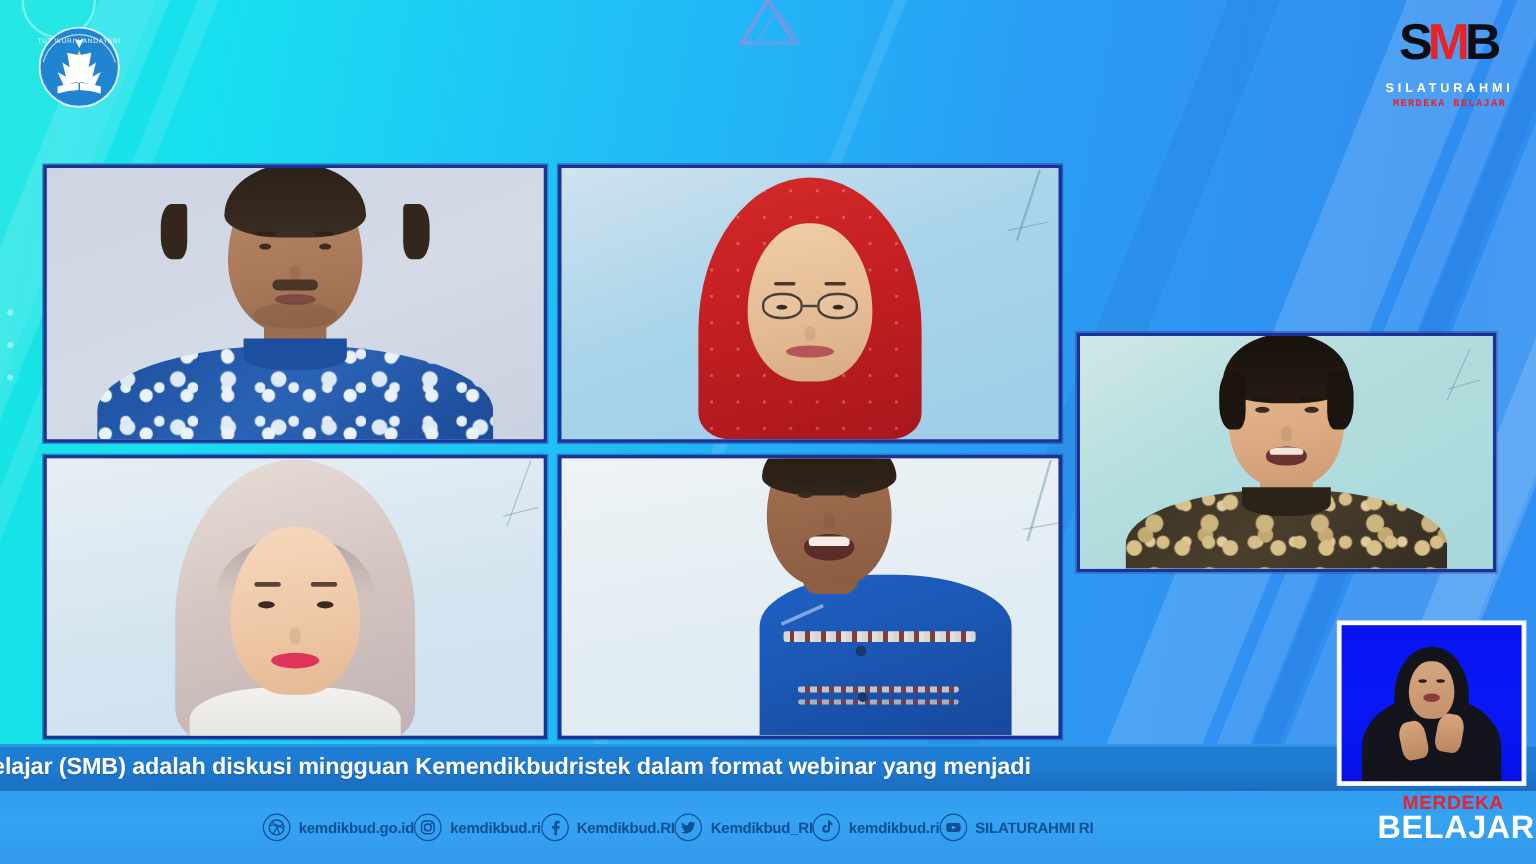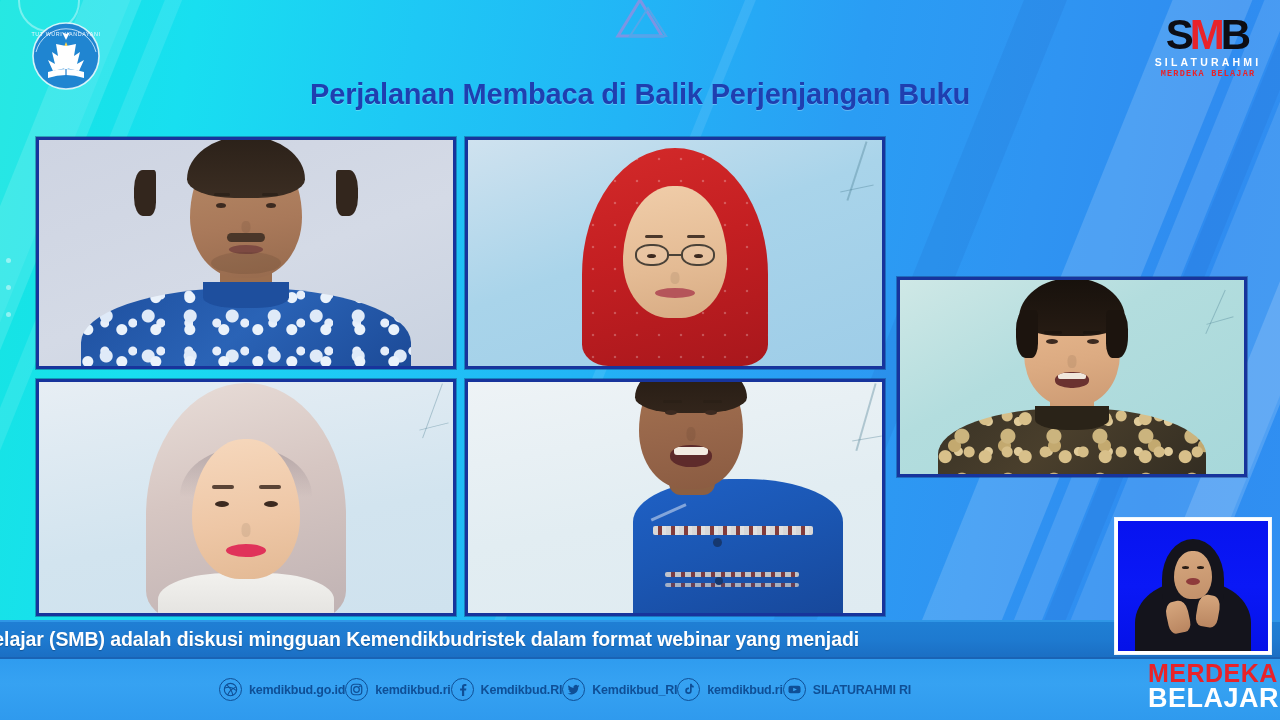--- a/index.html
+++ b/index.html
@@ -67,21 +67,21 @@
   }
   .smb-word {
     font-size:42px; font-weight:bold; letter-spacing:-1px;
     font-family:"Liberation Sans", sans-serif;
   }
   .smb-word .s { color:#0d0d14; }
   .smb-word .m { color:#e8232a; margin-left:-3px; }
   .smb-word .b { color:#0d0d14; margin-left:-3px; }
   .smb-sub1 {
     font-size:10.5px; font-weight:bold; letter-spacing:3.2px;
-    color:#ffffff; margin-top:1px;
+    color:#ffffff; margin-top:13px;
   }
   .smb-sub2 {
     font-size:8.5px; font-weight:bold; letter-spacing:1.2px;
     color:#e8232a; margin-top:2px;font-family:Liberation Mono, monospace;
   }
 
   
   .page-title {
     position:absolute; left:0; top:78px; width:1280px; text-align:center;
     font-size:29px; font-weight:bold; color:#1f3fb0;
@@ -193,21 +193,21 @@
     background:linear-gradient(180deg,#0713f0 0%,#0a18f6 50%,#0512e8 100%);
     overflow:hidden;
   }
 
   
   .mb-badge {
     position:absolute; left:1148px; top:662px; width:126px;
     text-align:center; line-height:0.94;
   }
   .mb-1 {
-    font-size:25px; font-weight:bold; color:#e8232a; letter-spacing:0.5px;
+    font-size:16px; font-weight:bold; color:#e8232a; letter-spacing:0.5px;
     font-family:"Liberation Sans", sans-serif;
   }
   .mb-2 {
     font-size:27px; font-weight:bold; color:#ffffff; letter-spacing:0.5px;
     font-family:"Liberation Sans", sans-serif;
   }
 </style>
 </head>
 <body>
 
@@ -256,21 +256,20 @@
       <path d="M44 53 L44 61" stroke="#1f7fd0" stroke-width="1.2"></path>
     </svg>
   </div>
 
   <div class="smb-logo">
     <div class="smb-word"><span class="s">S</span><span class="m">M</span><span class="b">B</span></div>
     <div class="smb-sub1">SILATURAHMI</div>
     <div class="smb-sub2">MERDEKA BELAJAR</div>
   </div>
 
-  <div class="page-title">Perjalanan Membaca di Balik Perjenjangan Buku</div>
 
   <div class="tile" id="tile-1">
     <div class="feed">
       <div class="bg-grey"></div>
 
       <div class="shoulders batik-blue" style="width:330px;height:78px;bottom:0;"></div>
 
       <div style="position:absolute;left:50%;transform:translateX(-50%);bottom:66px;width:52px;height:38px;background:#9b6e4f;border-radius:12px;"></div>
 
       <div style="position:absolute;left:50%;transform:translateX(-50%);bottom:58px;width:86px;height:26px;background:#1e4f9e;border-radius:0 0 40% 40%;"></div>

